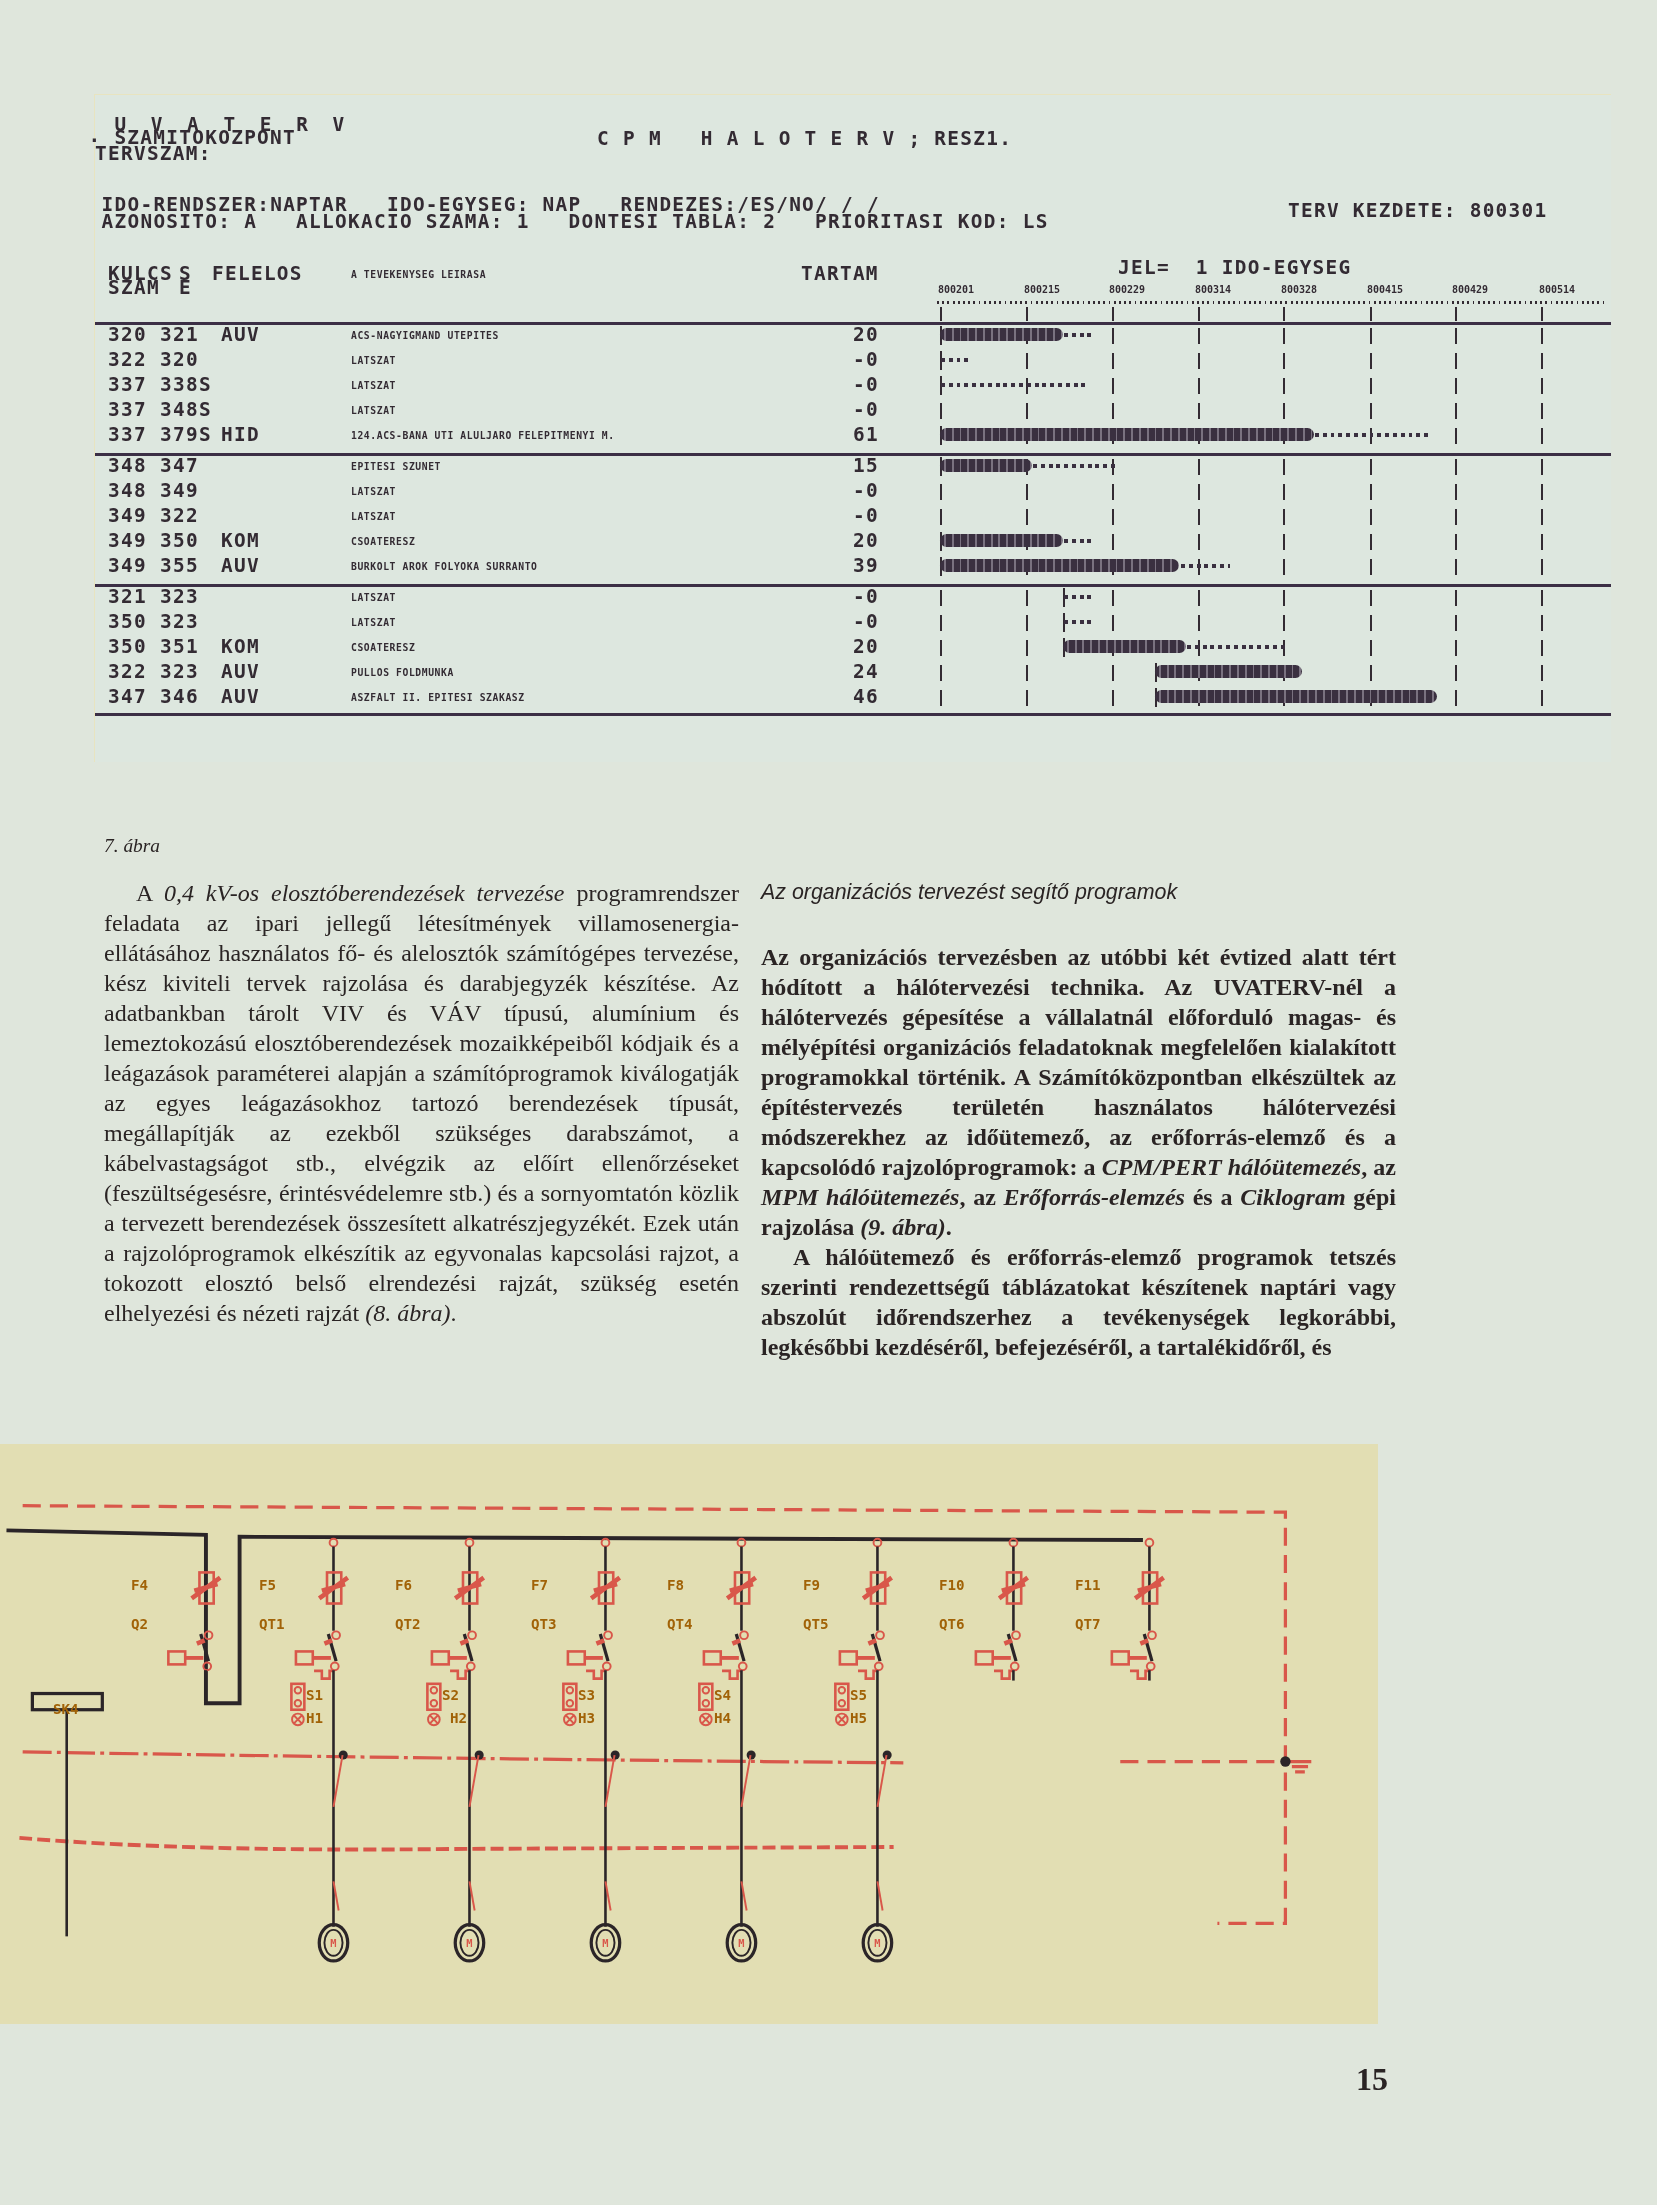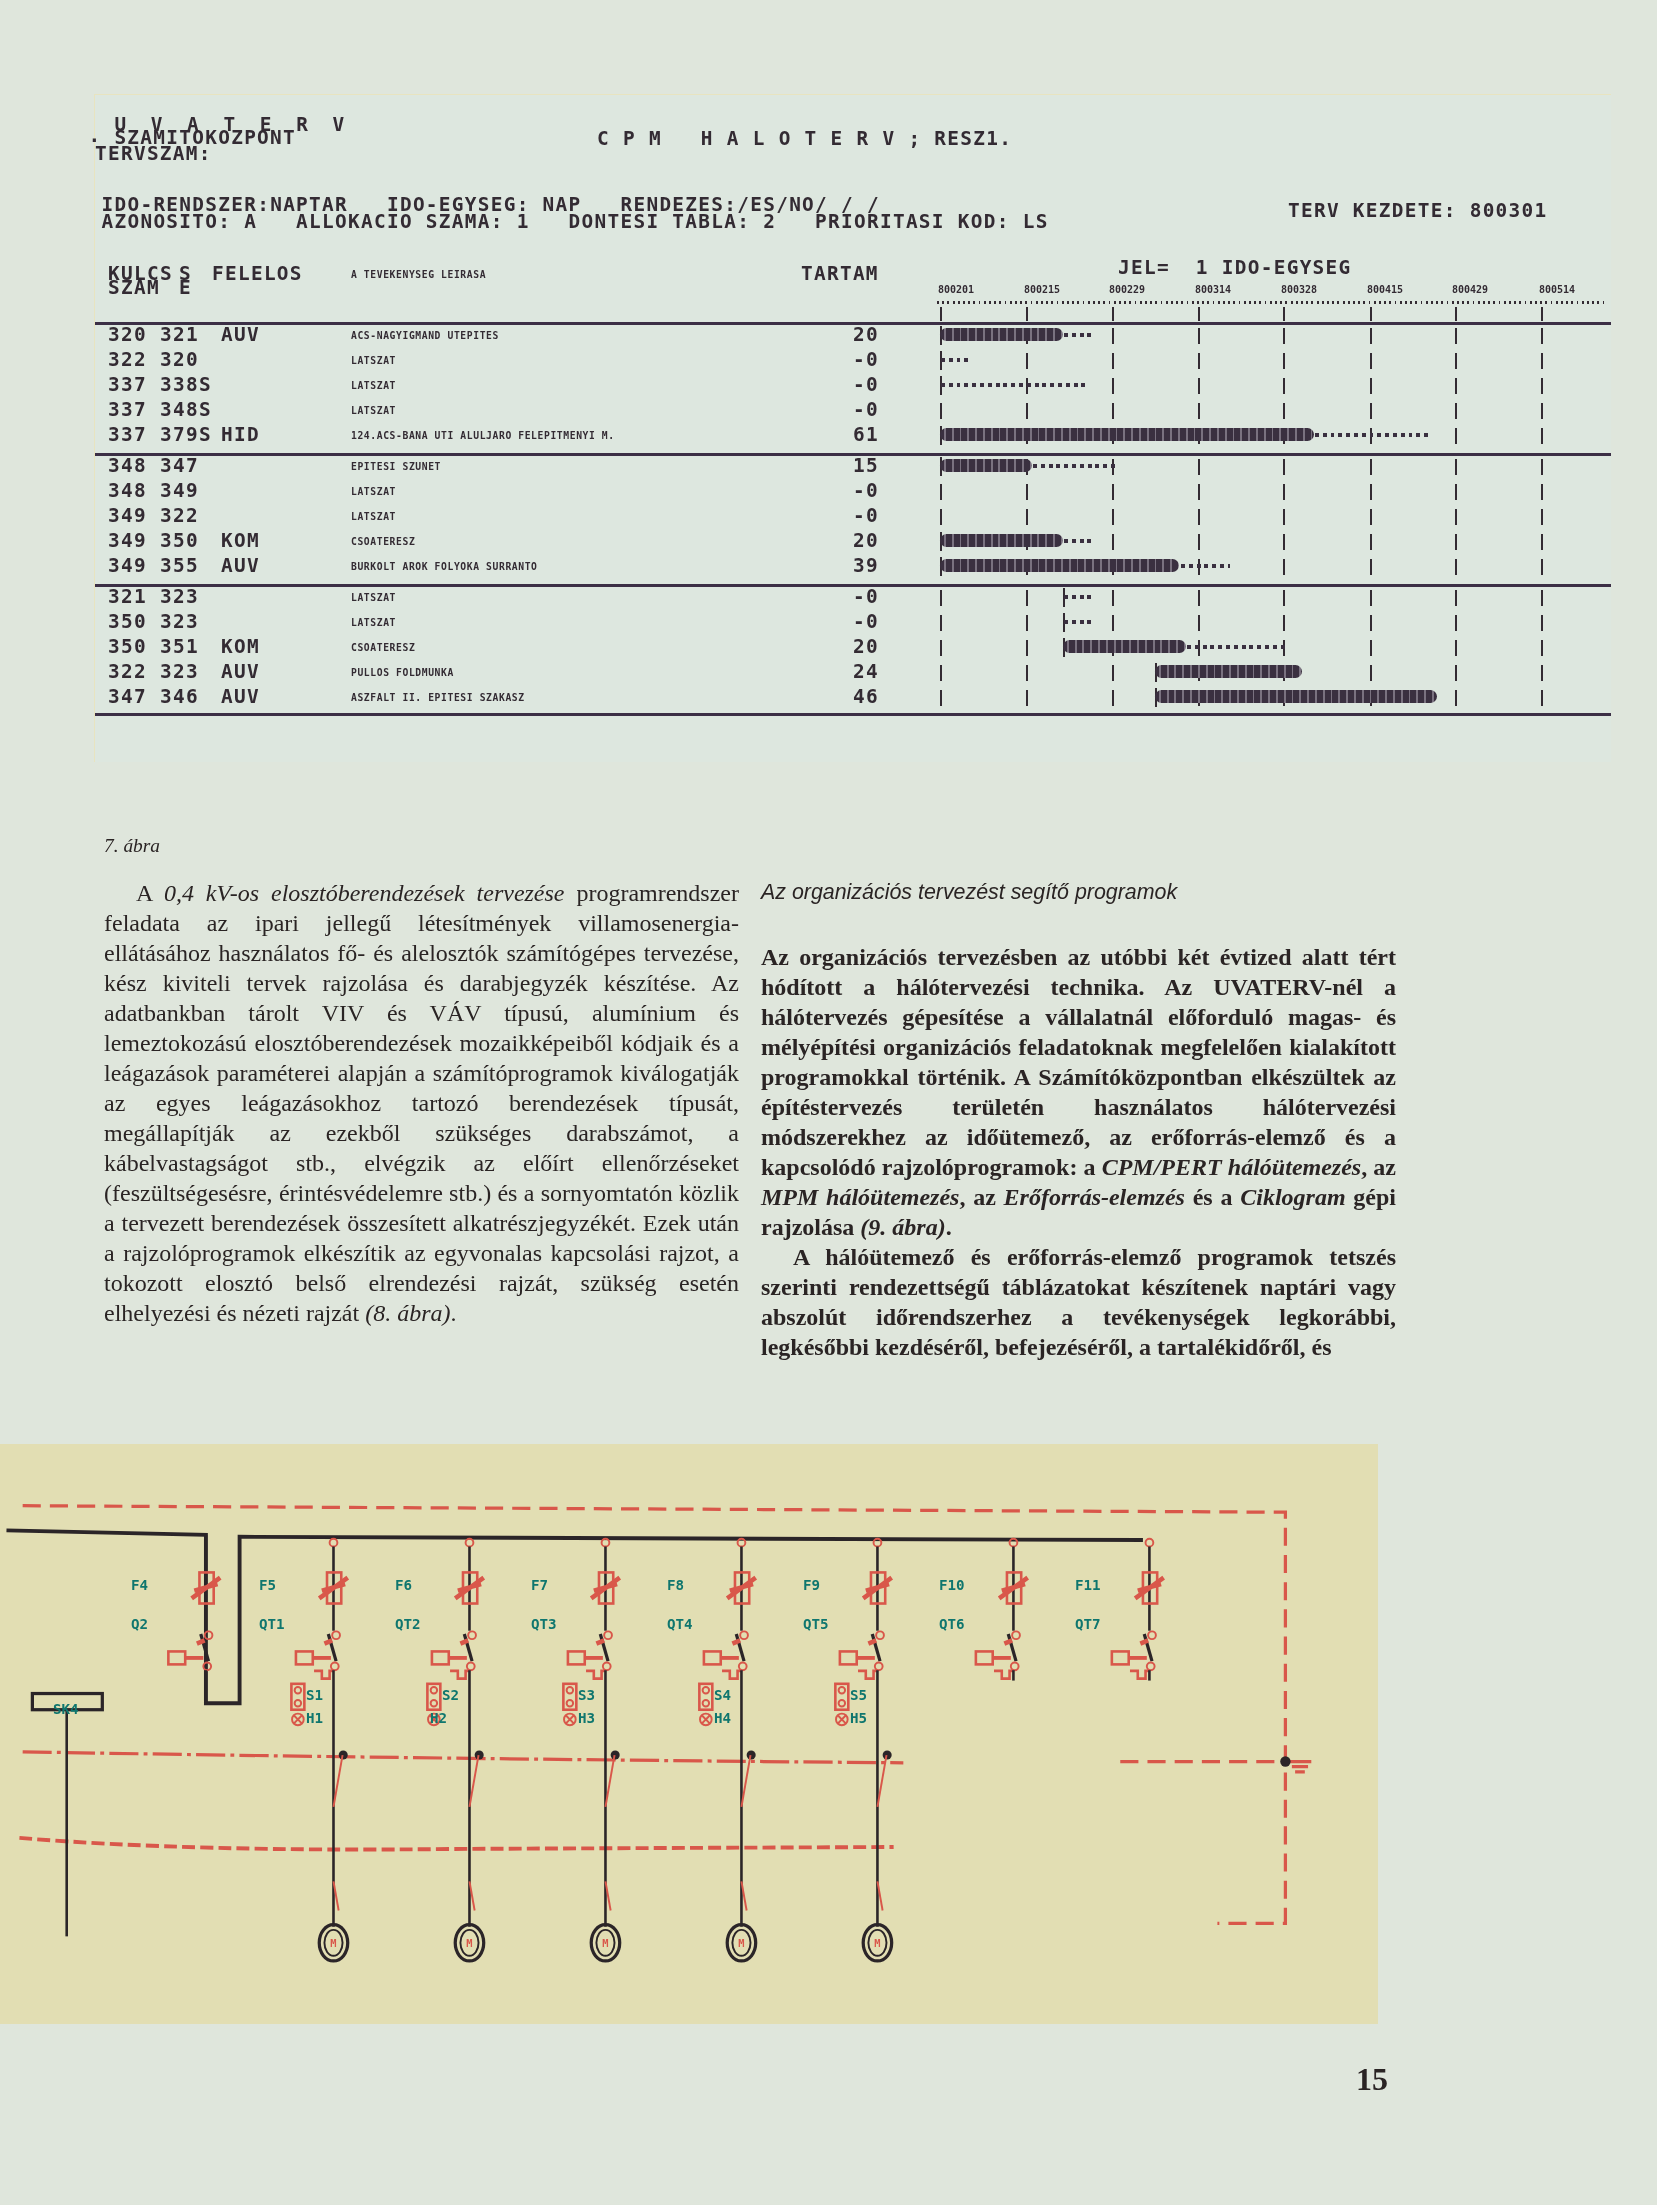--- a/index.html
+++ b/index.html
@@ -17,21 +17,21 @@
   .bar-p { position:absolute; height:3.9px; background:repeating-linear-gradient(90deg,#3a3040 0 3.9px,transparent 3.9px 7.8px); }
   .bar-start { position:absolute; width:1.9px; height:19.4px; background:#332b33; }
   
   .caption { font-style:italic; font-size:19.4px; }
   .col { position:absolute; width:635px; font-size:24px; line-height:30px; text-align:justify; }
   .col p { margin:0; text-indent:0; }
   .col p.ind { text-indent:32px; }
   .subhead { font-family:"Liberation Sans", sans-serif; font-style:italic; font-size:21.4px; }
   
   #diagram { position:absolute; left:0; top:1444px; width:1378px; height:580px; background:#e2deb3; }
-  .lbl { font-family:"DejaVu Sans Mono", monospace; font-weight:bold; font-size:14.2px; color:#0f766e; position:absolute; }
+  .lbl { font-family:"DejaVu Sans Mono", monospace; font-weight:bold; font-size:14.2px; color:#a16207; position:absolute; }
   .pagenum { position:absolute; left:1356px; top:2061px; font-size:32px; font-family:"Liberation Serif", serif; font-weight:bold; color:#2a2424; }
 </style>
 </head>
 <body>
 
 <div id="printout">
   <div class="abs mono lg" style="left:-6.5px;top:29px;">.</div>
   <div class="abs mono lg" style="left:19.4px;top:18px;letter-spacing:6.5px;">U V A T E R V</div>
   <div class="abs mono lg" style="left:19.4px;top:31px;">SZAMITOKOZPONT</div>
   <div class="abs mono lg" style="left:0px;top:47px;">TERVSZAM:</div>
@@ -512,21 +512,21 @@
   <div id="diag-labels">
       <div class="lbl" style="left: 131px; top: 133px;">F4</div>
       <div class="lbl" style="left: 131px; top: 172px;">Q2</div>
       <div class="lbl" style="left: 259px; top: 133px;">F5</div>
       <div class="lbl" style="left: 259px; top: 172px;">QT1</div>
       <div class="lbl" style="left: 306px; top: 243px;">S1</div>
       <div class="lbl" style="left: 306px; top: 266px;">H1</div>
       <div class="lbl" style="left: 395px; top: 133px;">F6</div>
       <div class="lbl" style="left: 395px; top: 172px;">QT2</div>
       <div class="lbl" style="left: 442px; top: 243px;">S2</div>
-      <div class="lbl" style="left: 430px; top: 266px;">H2</div>
+      <div class="lbl" style="left: 450px; top: 266px;">H2</div>
       <div class="lbl" style="left: 531px; top: 133px;">F7</div>
       <div class="lbl" style="left: 531px; top: 172px;">QT3</div>
       <div class="lbl" style="left: 578px; top: 243px;">S3</div>
       <div class="lbl" style="left: 578px; top: 266px;">H3</div>
       <div class="lbl" style="left: 667px; top: 133px;">F8</div>
       <div class="lbl" style="left: 667px; top: 172px;">QT4</div>
       <div class="lbl" style="left: 714px; top: 243px;">S4</div>
       <div class="lbl" style="left: 714px; top: 266px;">H4</div>
       <div class="lbl" style="left: 803px; top: 133px;">F9</div>
       <div class="lbl" style="left: 803px; top: 172px;">QT5</div>

